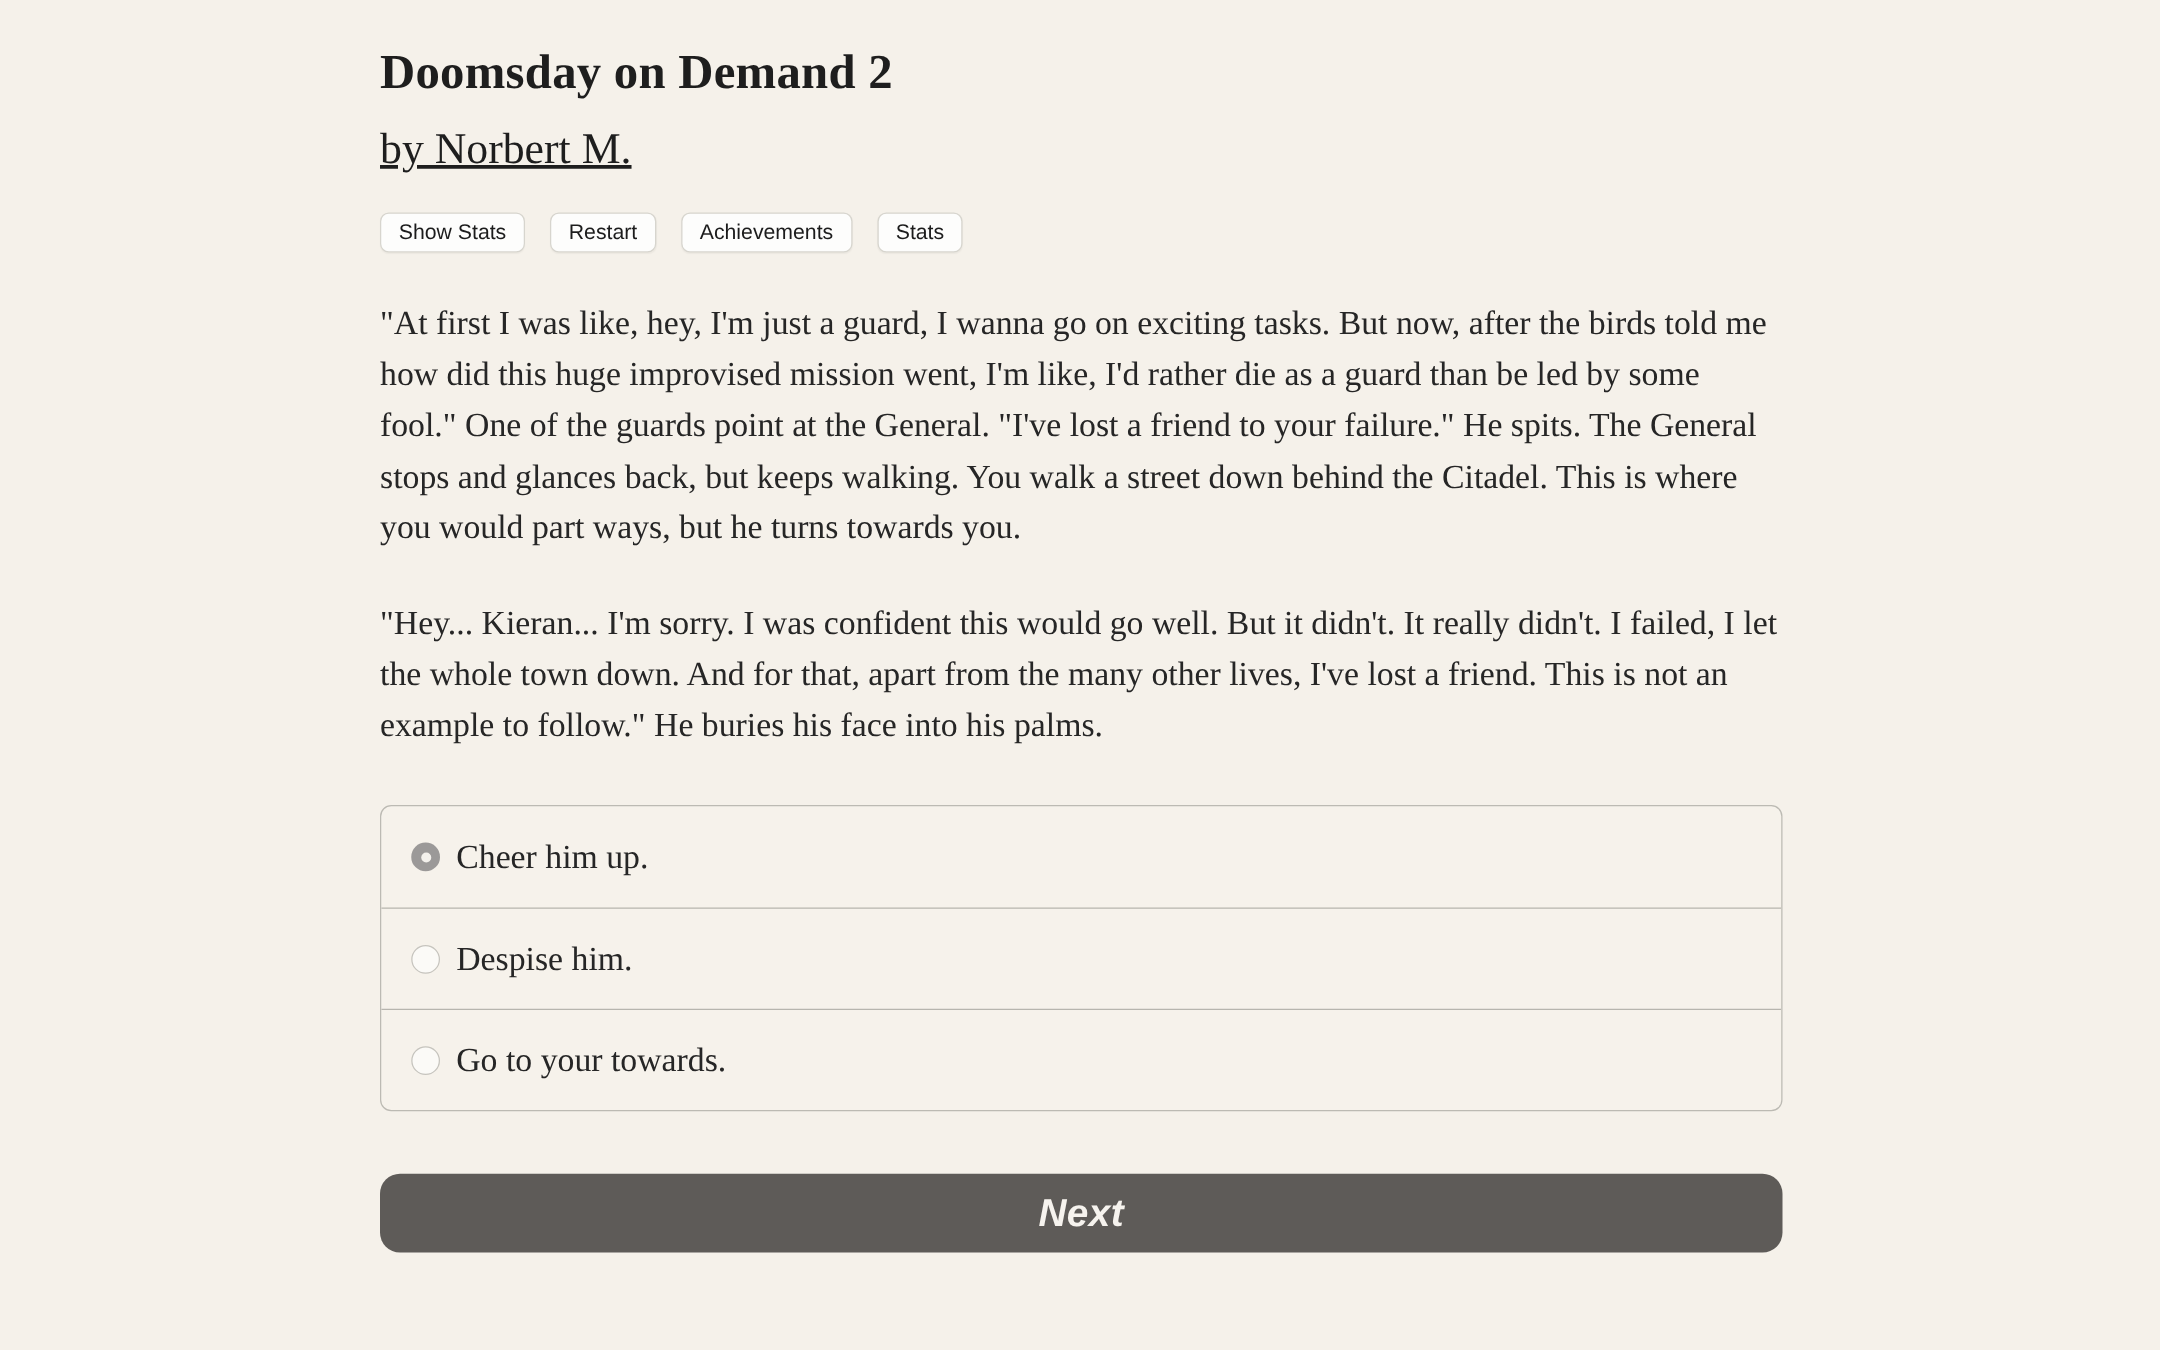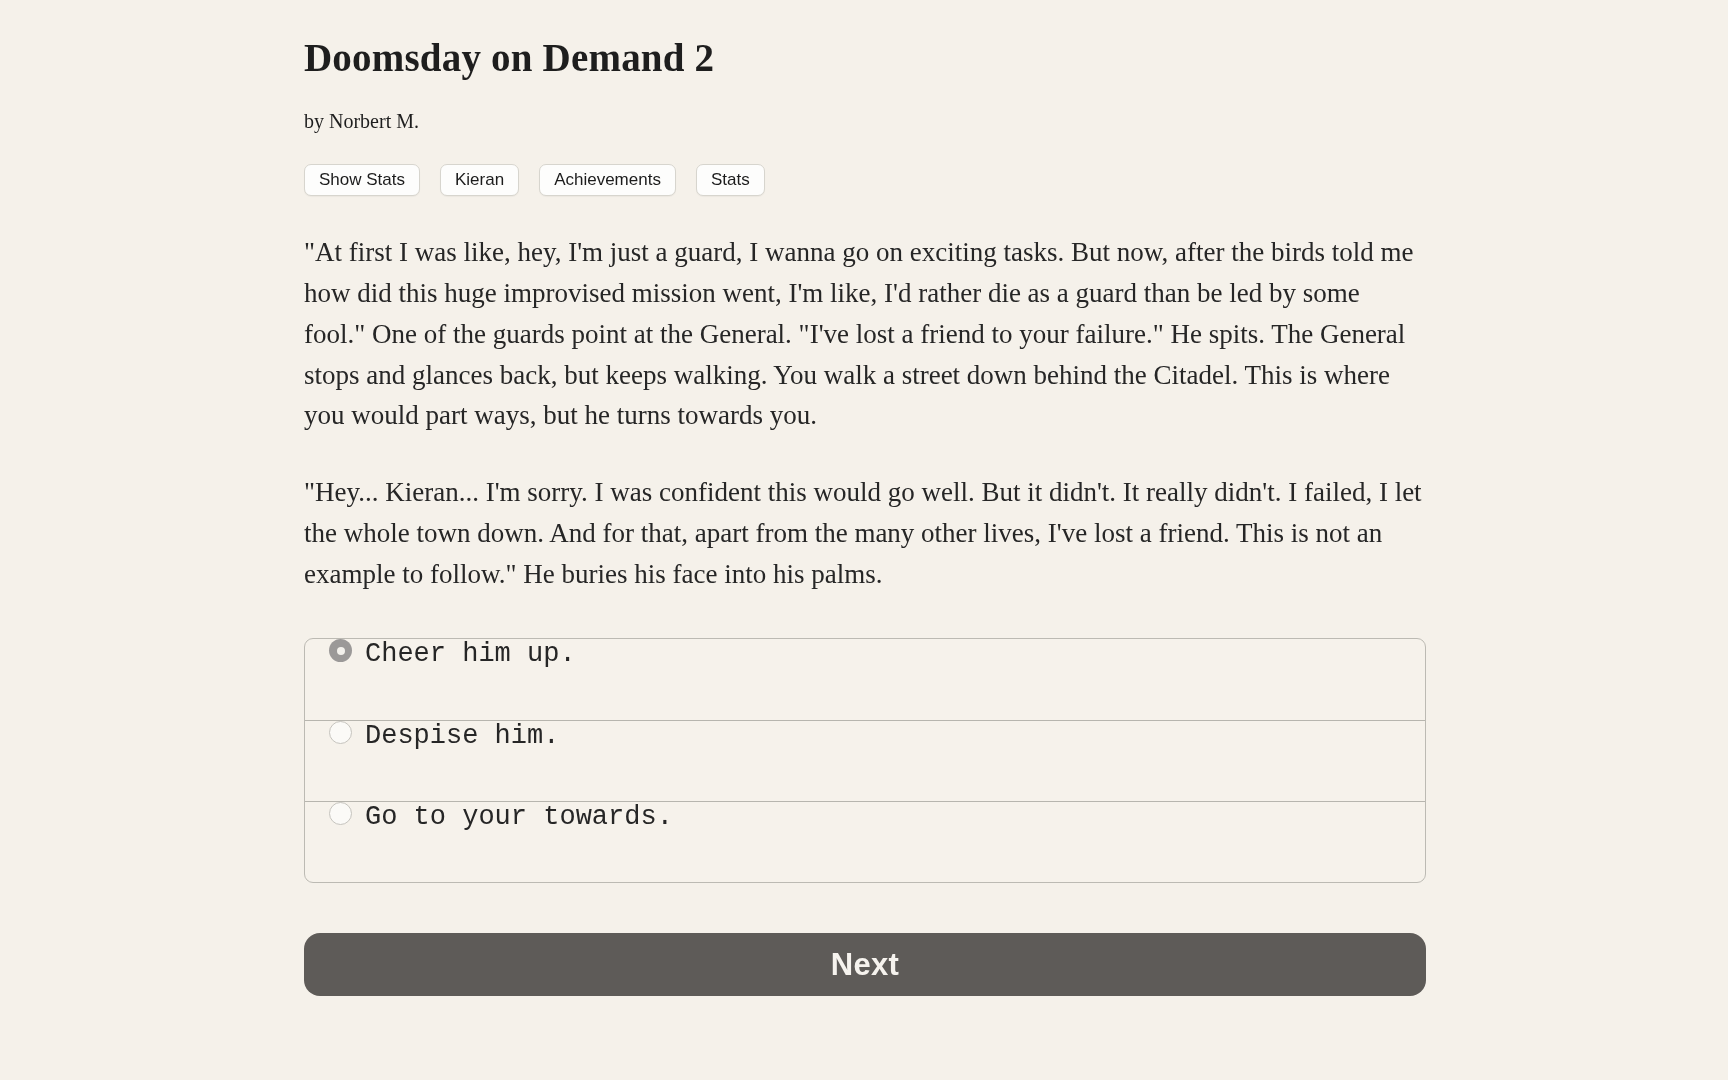--- a/index.html
+++ b/index.html
@@ -18,23 +18,24 @@
     width: 1122px;
   }
   .title {
     font-size: 39px;
     font-weight: 700;
     letter-spacing: 0.2px;
     color: #1e1e1e;
     line-height: 1.15;
   }
   .byline {
-    margin-top: 29px;
-    font-size: 20px;
+    margin-top: 18px;
+    font-size: 35px;
     color: #1e1e1e;
+    text-decoration: underline;
   }
   .toolbar {
     margin-top: 31px;
     display: flex;
     gap: 20px;
   }
   .toolbar button {
     font-family: "Liberation Sans", sans-serif;
     font-size: 17px;
     font-weight: 400;
@@ -55,24 +56,24 @@
   }
   .choices {
     margin-top: 44px;
     border: 1px solid #bcbab3;
     border-radius: 9px;
     background: #f6f2eb;
     overflow: hidden;
   }
   .choice-row {
     display: flex;
+    align-items: center;
     padding: 0 24px;
     height: 81px;
     cursor: pointer;
-    font-family: Liberation Mono, monospace;
   }
   .choice-row + .choice-row {
     border-top: 1px solid #b7b5ae;
   }
   .radio {
     width: 23px;
     height: 23px;
     border-radius: 50%;
     margin-right: 13px;
     flex: 0 0 auto;
@@ -106,34 +107,35 @@
     border-radius: 16px;
     font-family: "Liberation Sans", sans-serif;
     font-size: 31px;
     font-weight: 700;
     color: #f6f3ee;
     letter-spacing: 0.3px;
     cursor: pointer;
     display: flex;
     align-items: center;
     justify-content: center;
+    font-style: italic;
   }
 </style>
 </head>
 <body>
 
 <div class="content">
 
   <h1 class="title">Doomsday on Demand 2</h1>
 
   <div class="byline">by Norbert M.</div>
 
   <div class="toolbar">
     <button>Show Stats</button>
-    <button>Kieran</button>
+    <button>Restart</button>
     <button>Achievements</button>
     <button>Stats</button>
   </div>
 
   <div class="story">
     <p>"At first I was like, hey, I'm just a guard, I wanna go on exciting tasks. But now, after the birds told me how did this huge improvised mission went, I'm like, I'd rather die as a guard than be led by some fool." One of the guards point at the General. "I've lost a friend to your failure." He spits. The General stops and glances back, but keeps walking. You walk a street down behind the Citadel. This is where you would part ways, but he turns towards you.</p>
     <p>"Hey... Kieran... I'm sorry. I was confident this would go well. But it didn't. It really didn't. I failed, I let the whole town down. And for that, apart from the many other lives, I've lost a friend. This is not an example to follow." He buries his face into his palms.</p>
   </div>
 
   <div class="choices">

